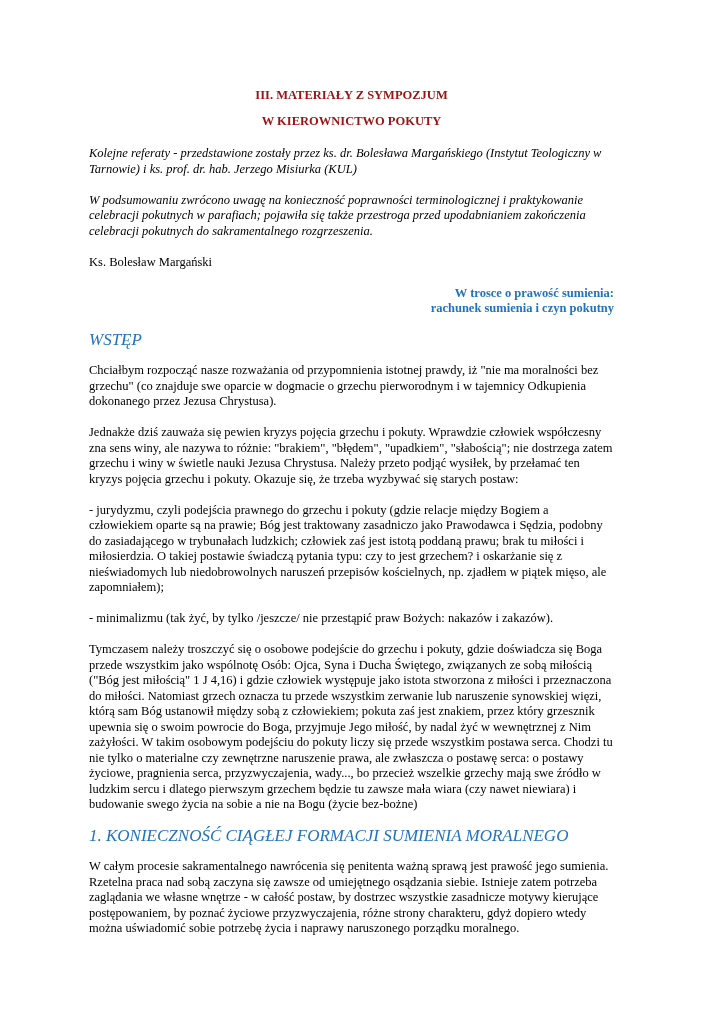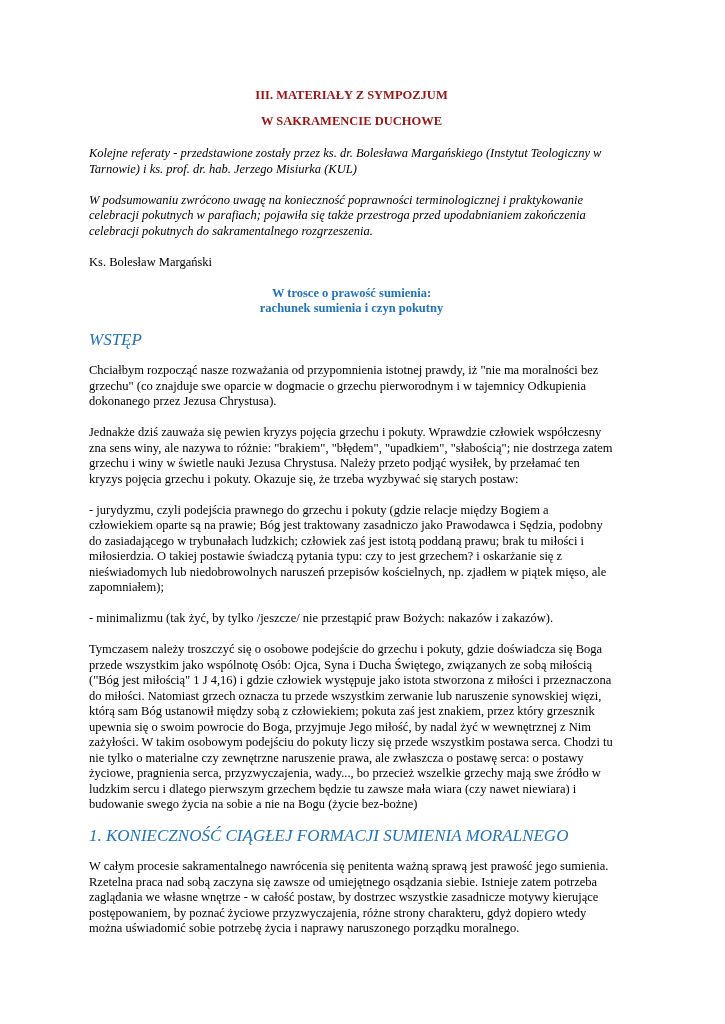--- a/index.html
+++ b/index.html
@@ -29,21 +29,21 @@
     margin-bottom: 17px;
   }
   .intro {
     font-style: italic;
     margin-bottom: 15.5px;
   }
   .author {
     margin-bottom: 15.5px;
   }
   .article-title {
-    text-align: center;
+    text-align: right;
     font-weight: 700;
     color: var(--heading_blue, #2273be);
     margin-bottom: 15.5px;
   }
   .section-heading {
     font-style: italic;
     font-weight: 400;
     font-size: 17px;
     color: var(--heading_blue, #2273be);
     margin-bottom: 15.5px;
@@ -53,21 +53,21 @@
   }
 </style>
 </head>
 <body>
 
 <div class="page">
 
   <div class="kicker">III. MATERIAŁY Z SYMPOZJUM</div>
 
   <div class="doc-title">
-    <div>W SAKRAMENCIE DUCHOWE</div>
+    <div>W KIEROWNICTWO POKUTY</div>
   </div>
 
   <p class="intro">Kolejne referaty - przedstawione zostały przez ks. dr. Bolesława Margańskiego (Instytut Teologiczny w Tarnowie) i ks. prof. dr. hab. Jerzego Misiurka (KUL)</p>
   <p class="intro">W podsumowaniu zwrócono uwagę na konieczność poprawności terminologicznej i praktykowanie celebracji pokutnych w parafiach; pojawiła się także przestroga przed upodabnianiem zakończenia celebracji pokutnych do sakramentalnego rozgrzeszenia.</p>
 
   <p class="author">Ks. Bolesław Margański</p>
 
   <div class="article-title">
     <div>W trosce o prawość sumienia:</div>
     <div>rachunek sumienia i czyn pokutny</div>

